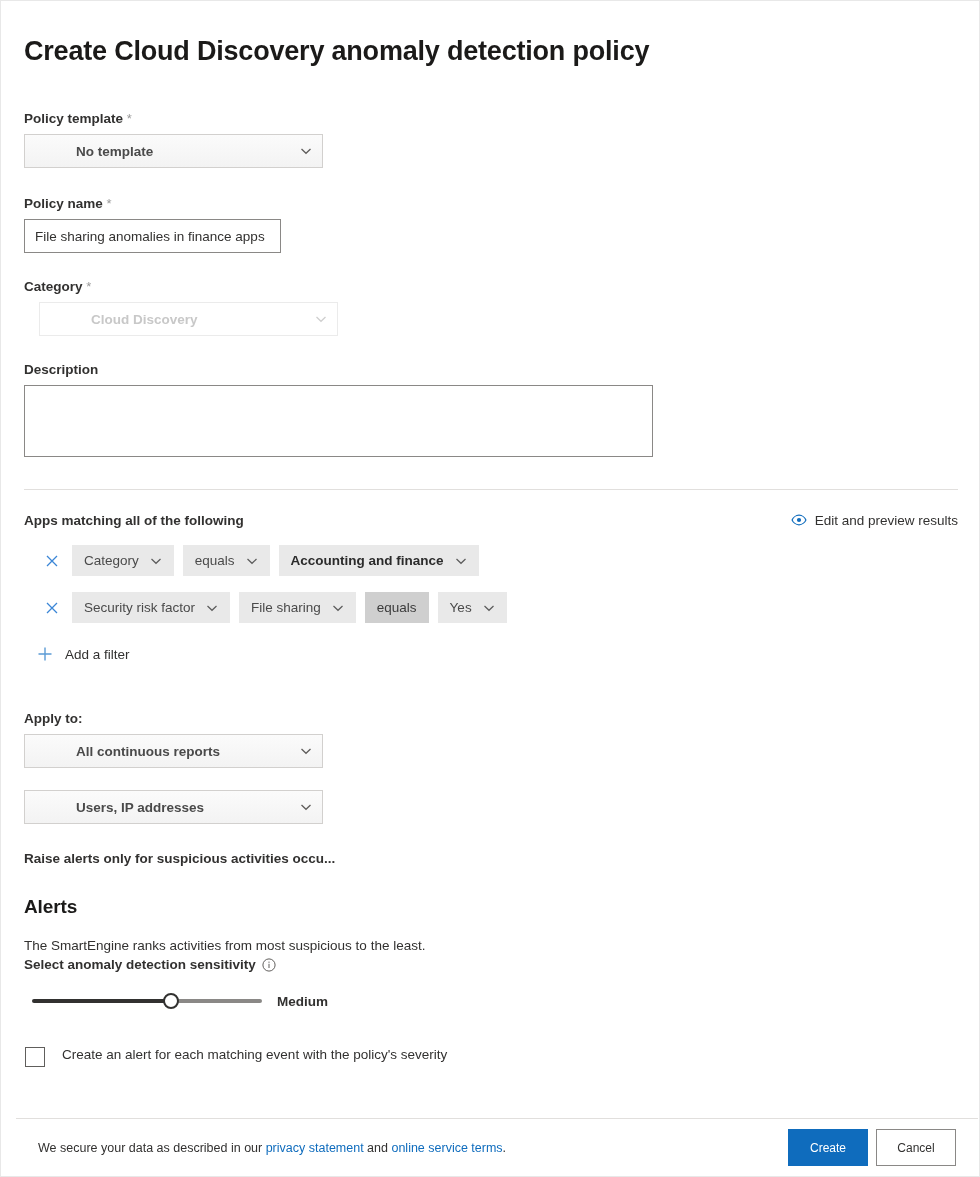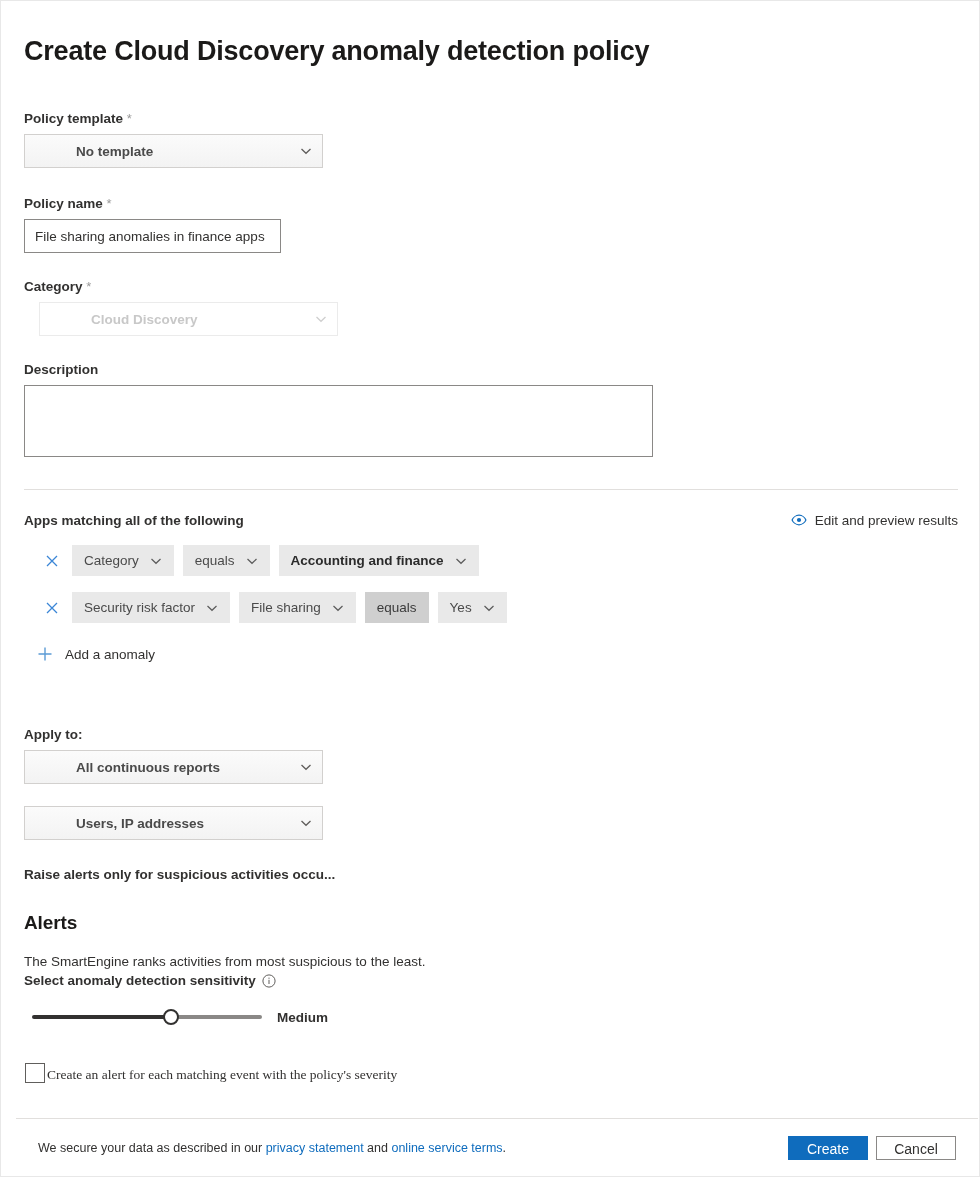--- a/index.html
+++ b/index.html
@@ -183,21 +183,21 @@
     border-radius: 50%;
     background: #ffffff;
     border: 2px solid #323130;
   }
   .slider-value {
     font-size: 13.5px; font-weight: bold; color: #323130;
     margin-left: 15px;
   }
 
   
-  .checkbox-row { display: flex; align-items: flex-end; gap: 2px; font-family: Liberation Serif, serif; }
+  .checkbox-row { display: flex; align-items: flex-start; gap: 17px; }
   .checkbox {
     width: 20px; height: 20px;
     border: 1px solid #605e5c;
     background: #ffffff;
     cursor: pointer; flex: 0 0 auto;
   }
   .checkbox-label { font-size: 13.5px; color: #323130; }
 
   
   .footer {
@@ -206,23 +206,23 @@
     height: 58px;
     border-top: 1px solid #e1dfdd;
     background: #ffffff;
     display: flex; align-items: center;
     padding: 0 22px;
   }
   .footer-text { font-size: 12.5px; color: #323130; }
   .footer-text a { color: #0f6cbd; text-decoration: none; }
   .footer-actions { margin-left: auto; display: flex; gap: 8px; }
   .btn {
-    height: 24px;
+    height: 37px;
     min-width: 80px;
-    font-size: 14px;
+    font-size: 12px;
     font-family: "Liberation Sans", sans-serif;
     cursor: pointer;
     padding: 4px 12px;
     border: 1px solid transparent;
   }
   .btn-primary { background: #0f6cbd; color: #ffffff; border-color: #0f6cbd; }
   .btn-secondary { background: #ffffff; color: #323130; border: 1px solid #8a8886; }
 </style>
 </head>
 <body>
@@ -362,25 +362,25 @@
         </span>
       </div>
     </div>
 
     <div class="add-filter" style="margin-top:22px; margin-left:12px;">
       <span class="plus-icon">
         <svg viewBox="0 0 18 18" width="18" height="18">
             <path d="M9 2.5 V15.5 M2.5 9 H15.5" stroke="#5b9bd5" stroke-width="1.4" fill="none"></path>
           </svg>
       </span>
-      <span>Add a anomaly</span>
-    </div>
-  </div>
-
-  <div class="content" style="margin-top:64px;">
+      <span>Add a filter</span>
+    </div>
+  </div>
+
+  <div class="content" style="margin-top:48px;">
     <div class="applyto-label">Apply to:</div>
 
     <div class="ms-dropdown" style="margin-top:8px;">
       <span class="dd-text">All continuous reports</span>
       <span class="chev">
         <svg viewBox="0 0 12 12" width="12" height="12">
             <path d="M1.5 4 L6 8.3 L10.5 4" fill="none" stroke="#605e5c" stroke-width="1.3"></path>
           </svg>
       </span>
     </div>

